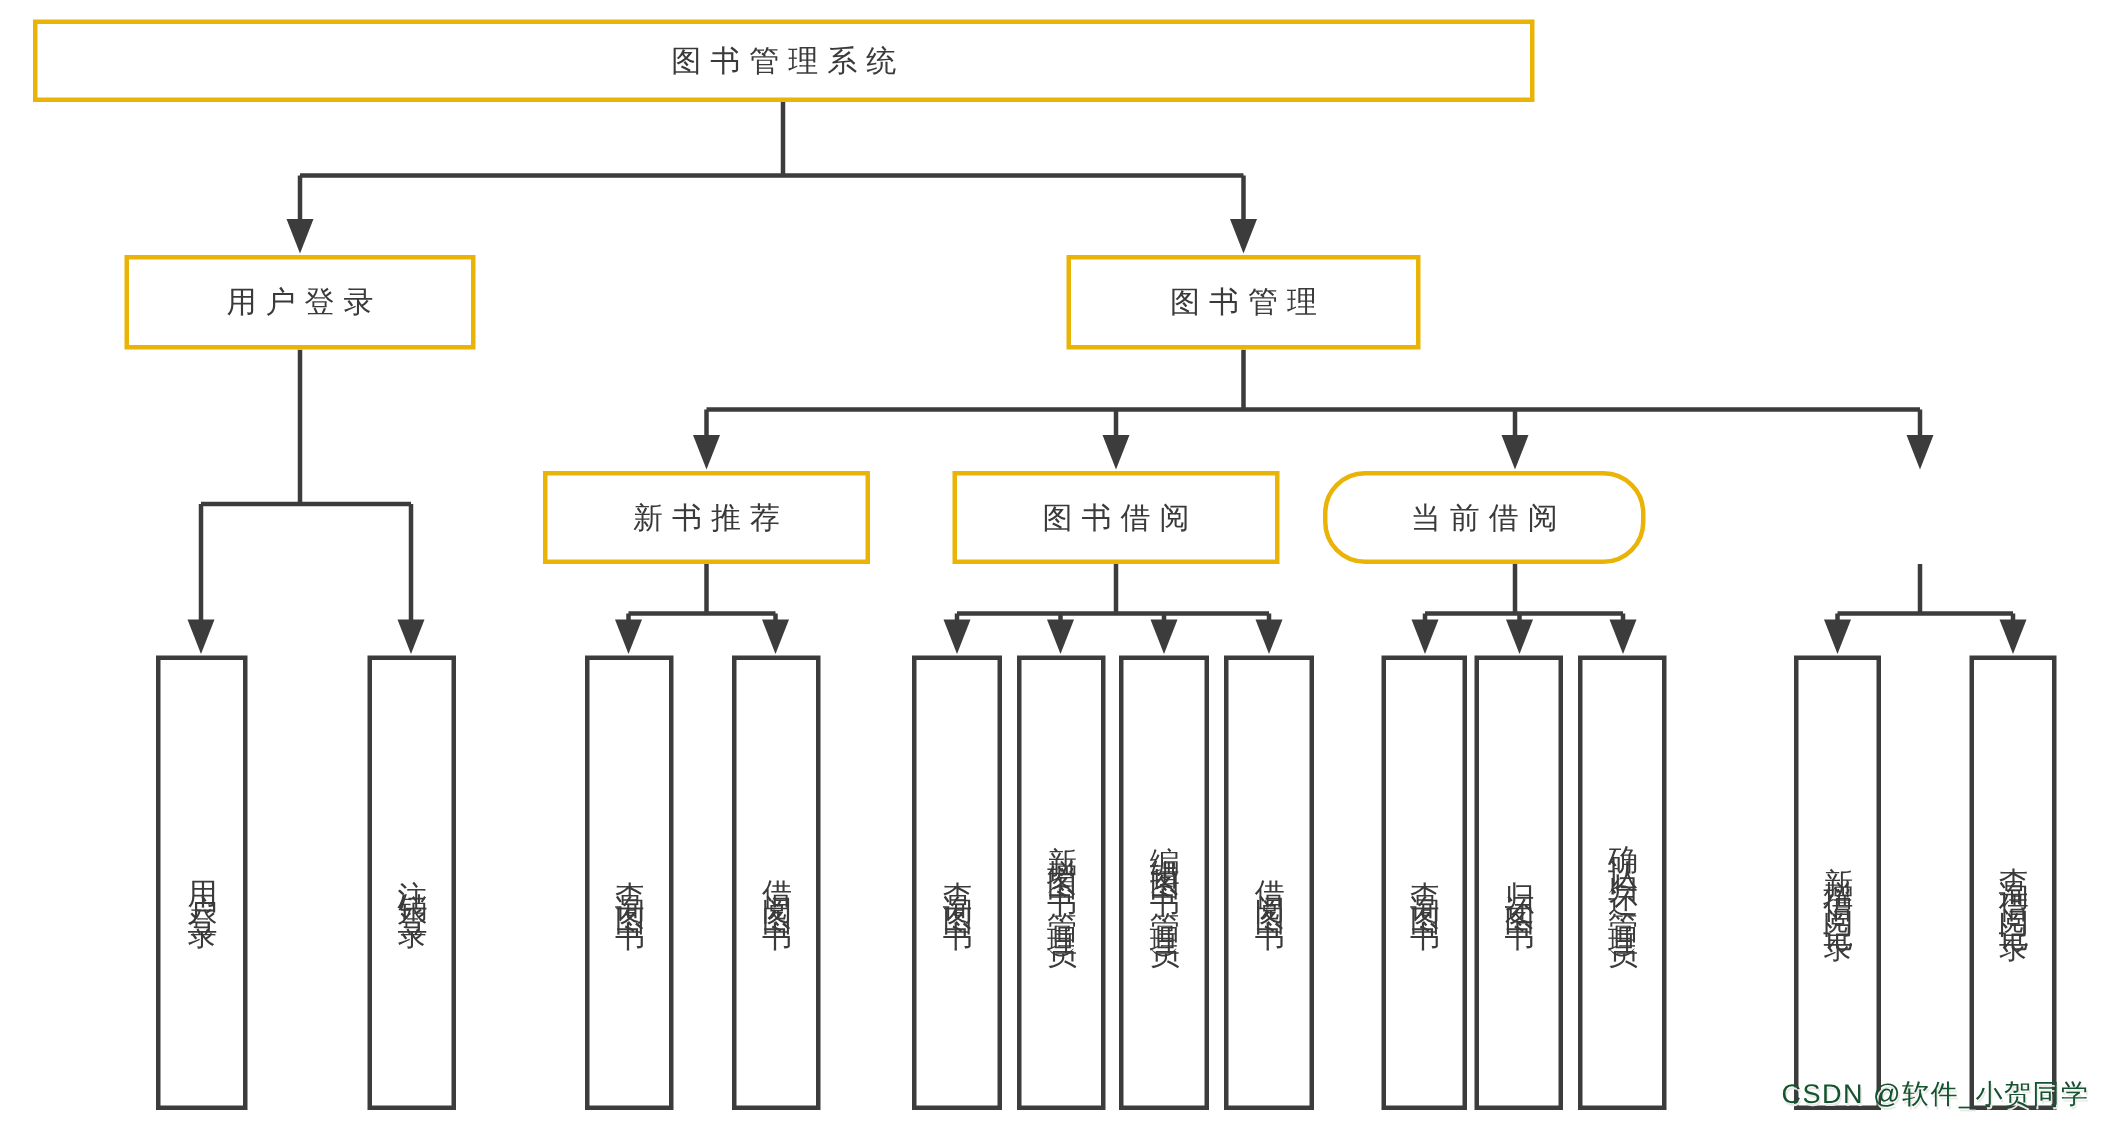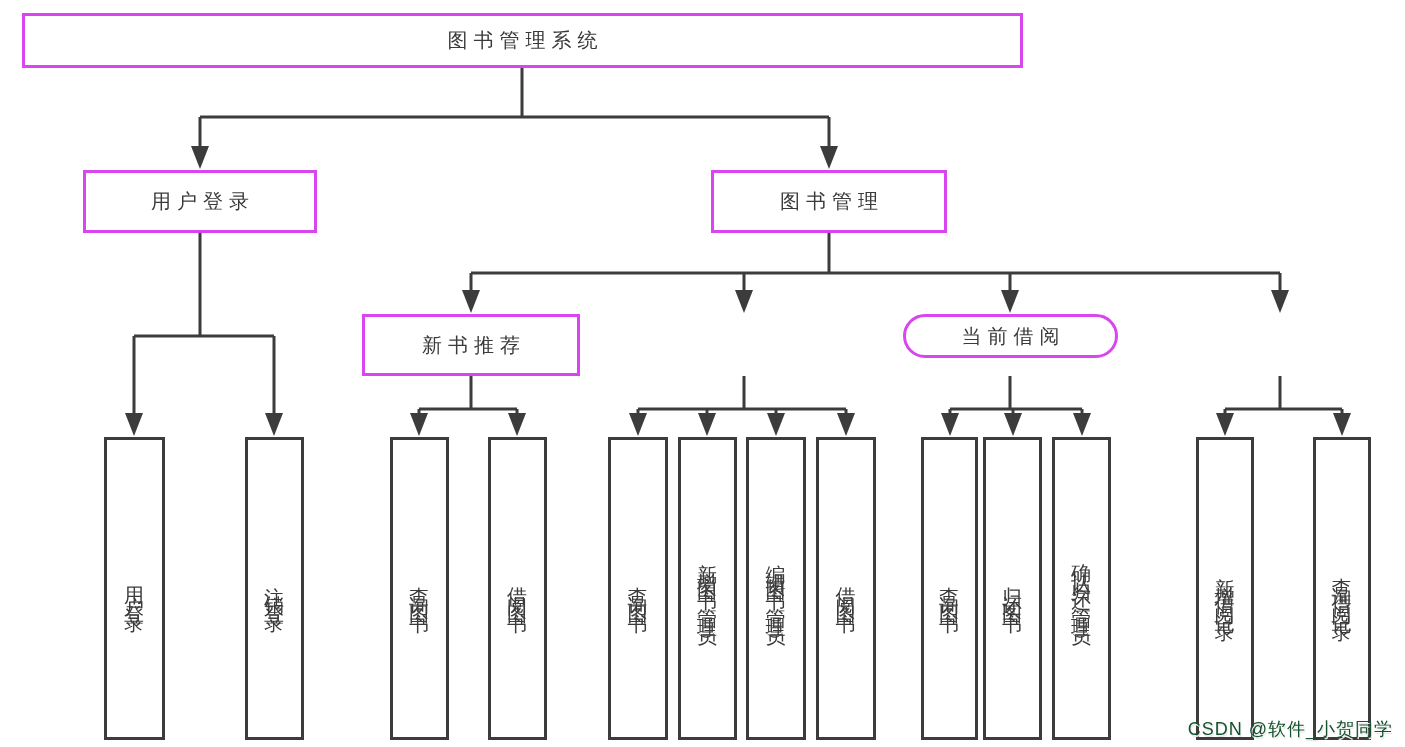--- a/index.html
+++ b/index.html
@@ -12,21 +12,21 @@
     font-family: "Liberation Sans", "DejaVu Sans", sans-serif;
   }
   .wires {
     position: absolute;
     left: 0; top: 0;
     width: 1405px; height: 747px;
   }
   .hnode {
     position: absolute;
     box-sizing: border-box;
-    border: 3px solid #d946ef;
+    border: 3px solid #eab308;
     background: #ffffff;
     display: flex;
     align-items: center;
     justify-content: center;
     font-size: 20px;
     letter-spacing: 6px;
     text-indent: 6px;
     color: #3a3a3a;
     white-space: nowrap;
   }
@@ -104,21 +104,22 @@
       <polygon points="1333,413 1351,413 1342,436"></polygon>
     </g>
   </svg>
 
   <div class="hnode" style="left:22px; top:13px; width:1001px; height:55px;">图书管理系统</div>
 
   <div class="hnode" style="left:83px; top:170px; width:234px; height:63px;">用户登录</div>
   <div class="hnode" style="left:711px; top:170px; width:236px; height:63px;">图书管理</div>
 
   <div class="hnode" style="left:362px; top:314px; width:218px; height:62px;">新书推荐</div>
-  <div class="hnode" style="left:903px; top:314px; width:215px; height:44px;border-radius:28px;">当前借阅</div>
+  <div class="hnode" style="left:635px; top:314px; width:218px; height:62px;">图书借阅</div>
+  <div class="hnode" style="left:882px; top:314px; width:215px; height:62px;border-radius:28px;">当前借阅</div>
 
   <div class="vnode" style="left:104px; top:437px; width:61px; height:303px;">
     <span class="vtext">用户登录</span>
   </div>
   <div class="vnode" style="left:245px; top:437px; width:59px; height:303px;">
     <span class="vtext">注销登录</span>
   </div>
 
   <div class="vnode" style="left:390px; top:437px; width:59px; height:303px;">
     <span class="vtext">查询图书</span>

